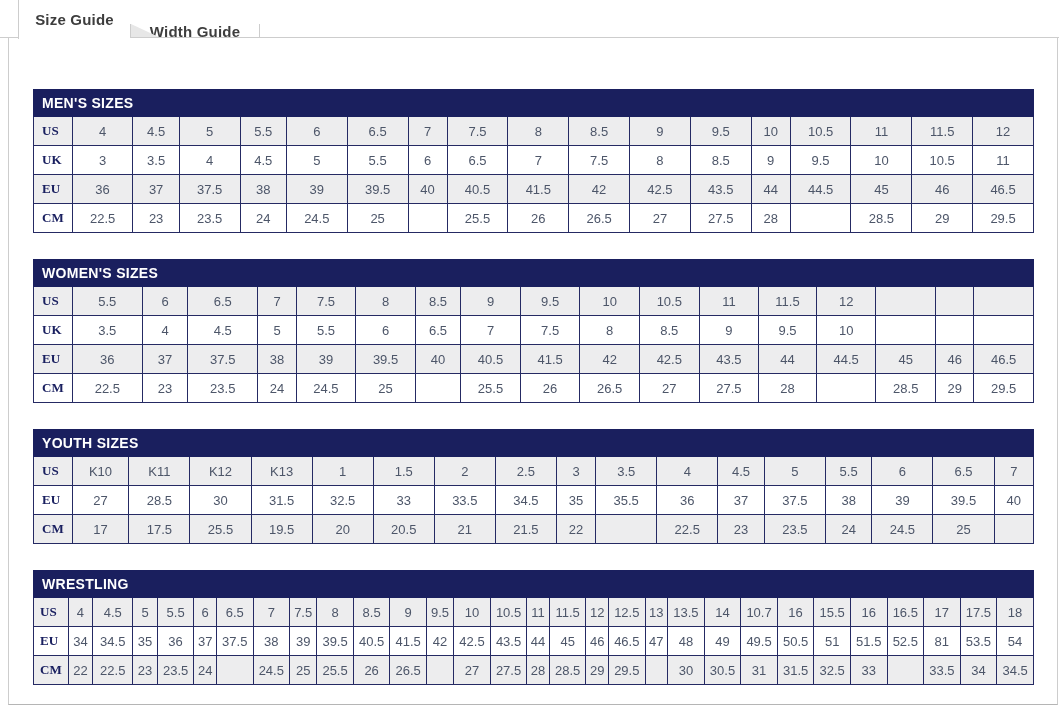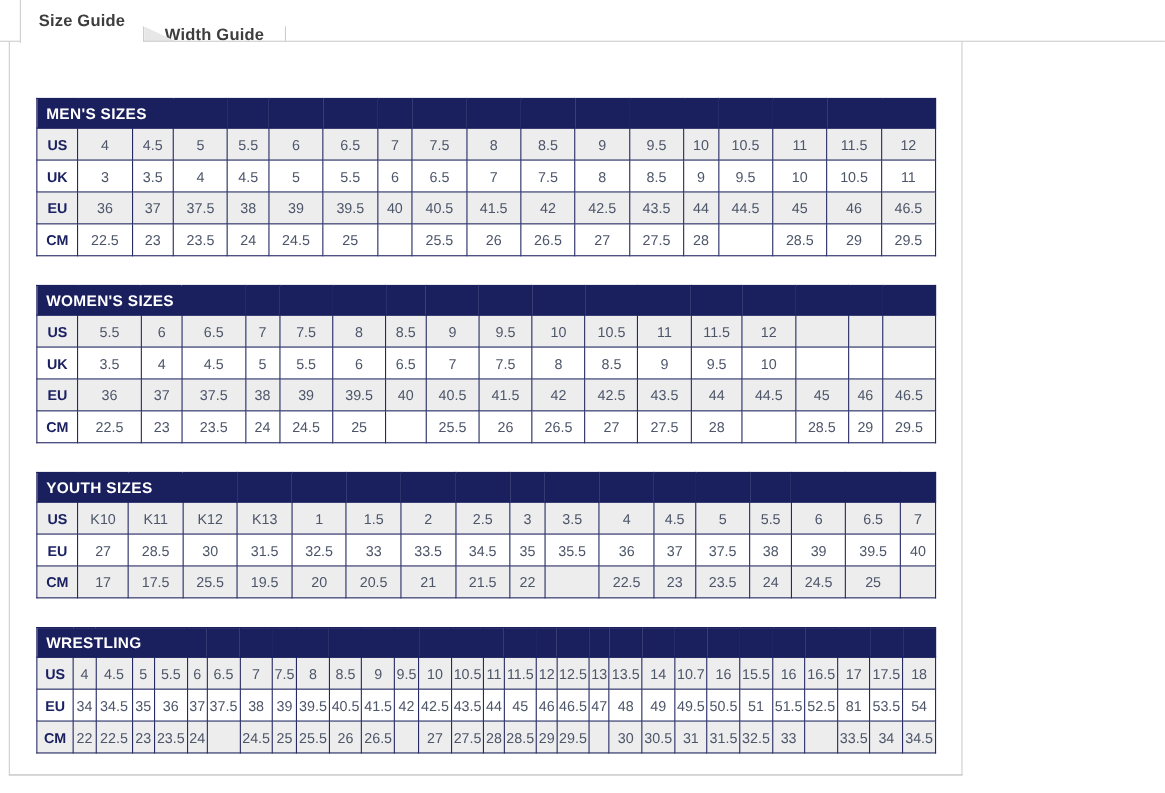--- a/index.html
+++ b/index.html
@@ -55,21 +55,21 @@
     position: absolute;
     left: 0; top: 0; bottom: 0;
     width: 30px;
     background: #e7e7e7;
     clip-path: polygon(0 0, 100% 100%, 0 100%);
     pointer-events: none;
   }
   
   .panel {
     margin-left: 8px;
-    width: 867px;
+    width: 1050px;
     height: 667px;
     border-left: 1px solid var(--panel-border, #c9c9c9);
     border-right: 1px solid var(--panel-border, #c9c9c9);
     border-bottom: 1px solid #b5b5b5;
     padding: 51px 23px 0 24px;
     background: #fff;
   }
   
   table.size-table {
     border-collapse: collapse;
@@ -101,23 +101,24 @@
     text-align: center;
     padding: 6px 2px;
     height: 29px;
     white-space: nowrap;
   }
   table.size-table tbody tr:nth-child(odd) td { background: var(--row-stripe, #ededee); }
   table.size-table tbody tr:nth-child(even) td { background: #ffffff; }
   table.size-table td.lbl {
     font-weight: bold;
     color: var(--label-text, #1a1f5e);
-    text-align: center;
+    text-align: left;
     padding: 6px 8px;
     width: 1%;
+    font-family: Liberation Serif, serif;
   }
   table.size-table.compact td { padding: 6px 1px; }
   table.size-table.compact td.lbl { padding: 6px 6px; }
 </style>
 </head>
 <body>
 
 <div class="tabbar">
   <div class="tab active">
     <span>Size Guide</span>

